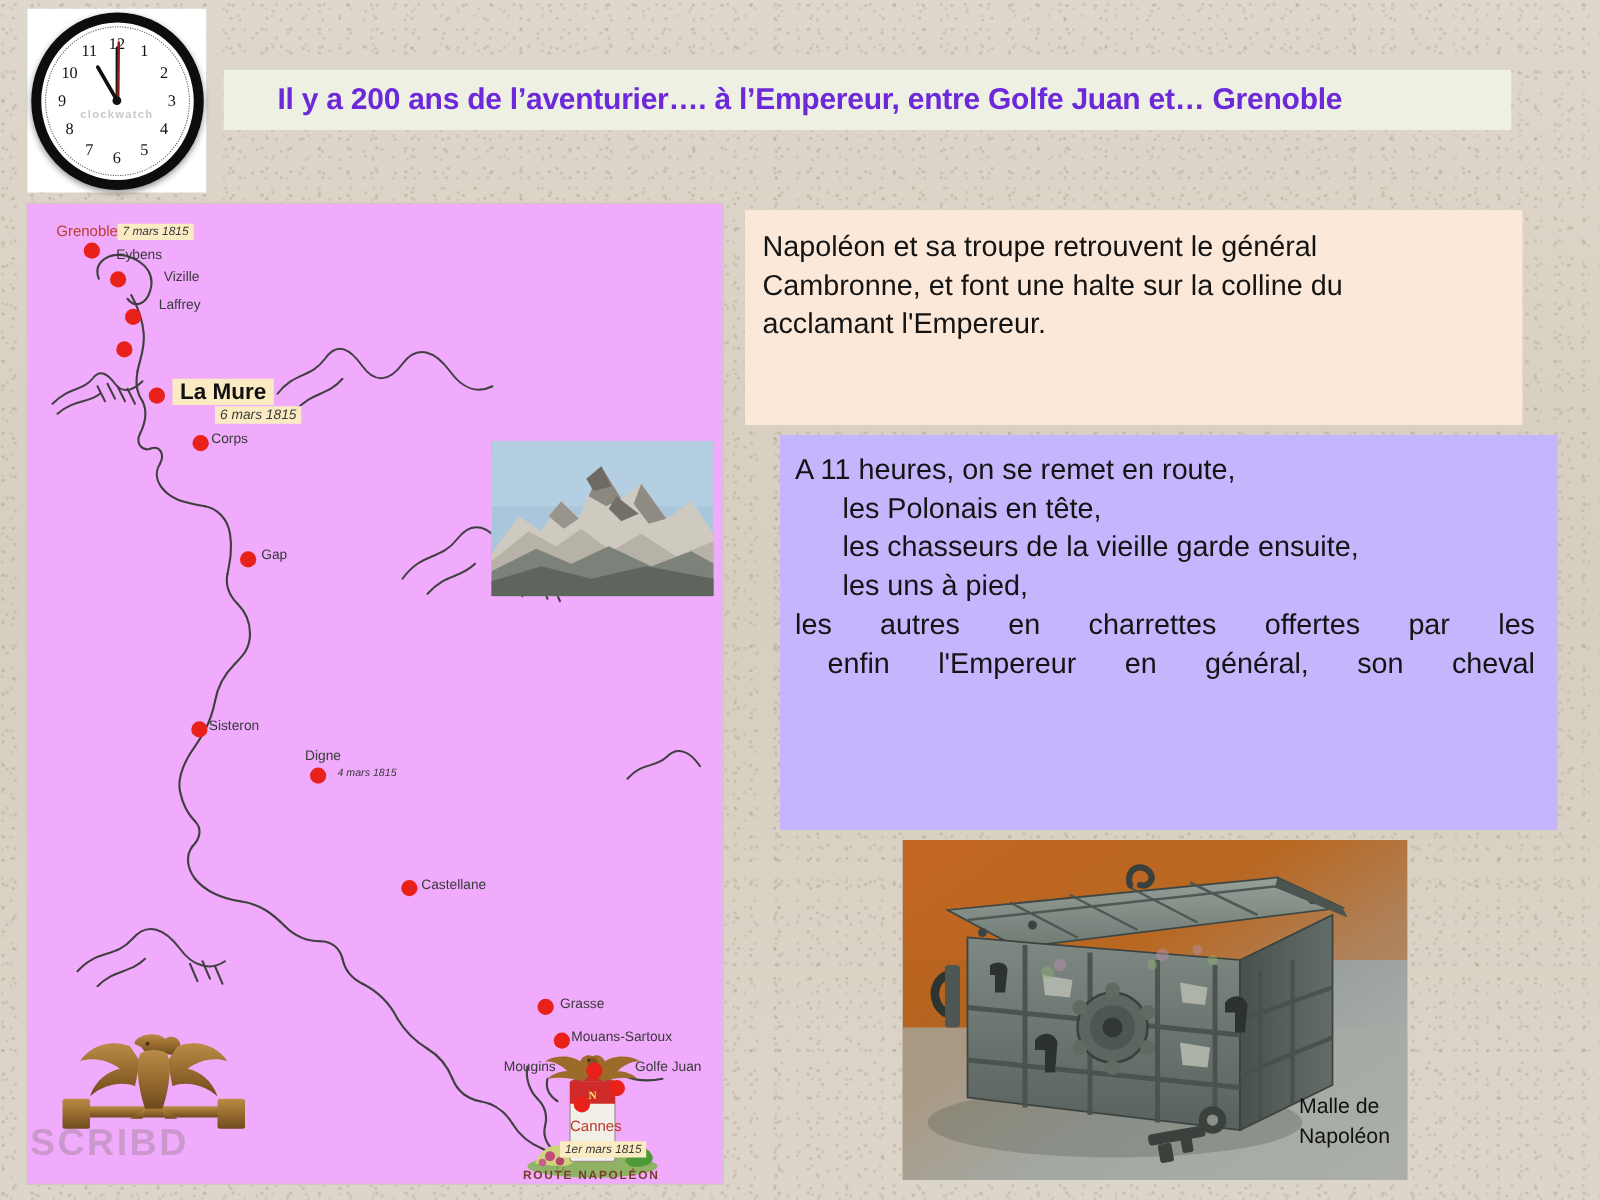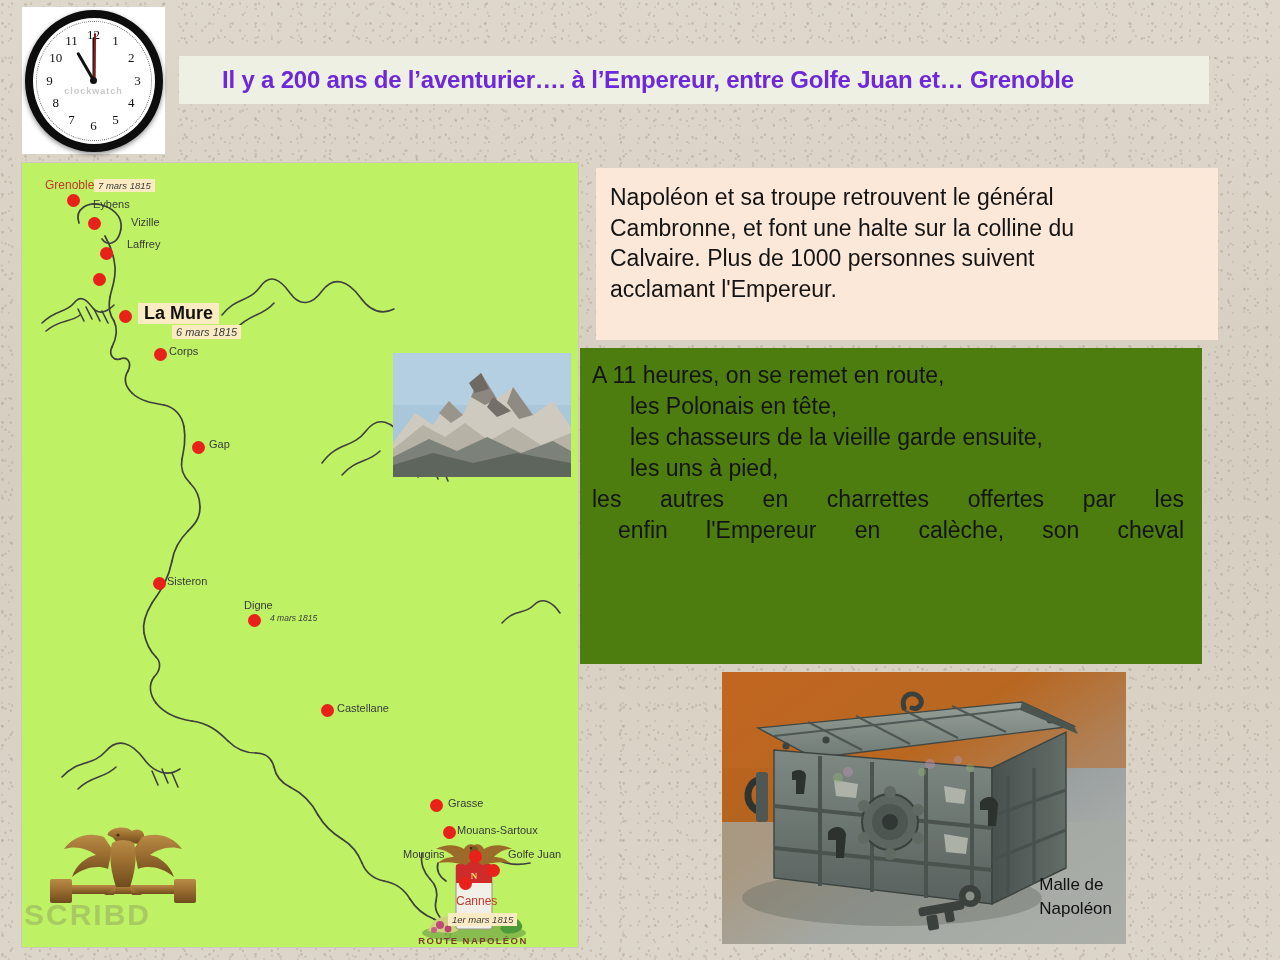--- a/index.html
+++ b/index.html
@@ -42,21 +42,21 @@
   #clock-brand{position:absolute;left:50%;top:58%;transform:translate(-50%,-50%);
     font-size:9px;letter-spacing:1px;color:#c9c9c9;font-weight:bold;}
 
   
   #title-band{position:absolute;left:179px;top:56px;width:1030px;height:48px;
     background:#edf0e2;display:flex;align-items:center;}
   #title-text{font-size:24px;font-weight:bold;color:#6d28d9;padding-left:43px;white-space:nowrap;
     letter-spacing:-.2px;}
 
   
-  #map-panel{position:absolute;left:22px;top:163px;width:556px;height:784px;background:#bef264;
+  #map-panel{position:absolute;left:22px;top:163px;width:556px;height:784px;background:#f0abfc;
     box-shadow:0 0 0 1px #cfc8bb;overflow:hidden;}
   #map-svg{position:absolute;left:0;top:0;}
   .mlabel{position:absolute;font-size:11px;color:#3a3a3a;white-space:nowrap;}
   .mlabel.red{color:#c0392b;}
   .mdate{position:absolute;font-size:9.5px;font-style:italic;font-weight:normal;color:#3a3a3a;
     background:#faebc3;padding:1px 4px;white-space:nowrap;}
   .mdate.small{font-size:8.5px;}
   .mdot{position:absolute;width:13px;height:13px;border-radius:50%;background:#e8211a;}
   #label-lamure{position:absolute;font-size:18px;font-weight:bold;color:#111;
     background:#faebc3;padding:0 6px;white-space:nowrap;}
@@ -74,21 +74,21 @@
   #route-marker-label{position:absolute;left:381px;top:772px;width:140px;text-align:center;
     font-size:9.5px;font-weight:bold;letter-spacing:1.4px;color:#7a3b2e;
     font-family:"Liberation Sans",sans-serif;}
   #watermark{position:absolute;left:24px;top:898px;width:300px;font-family:"Liberation Sans",sans-serif;
     font-size:30px;font-weight:bold;letter-spacing:2px;color:rgba(120,110,96,.30);
     white-space:nowrap;pointer-events:none;}
 
   
   #box-peach{position:absolute;left:596px;top:168px;width:622px;height:172px;background:#fbe8d8;}
   #box-peach .inner{padding:14px 20px 0 14px;font-size:23px;line-height:1.33;color:#141414;}
-  #box-cream{position:absolute;left:580px;top:348px;width:622px;height:316px;background:#4d7c0f;}
+  #box-cream{position:absolute;left:624px;top:348px;width:622px;height:316px;background:#c4b5fd;}
   #box-cream .inner{padding:12px 18px 0 12px;font-size:23px;line-height:1.35;color:#141414;}
   .jline{text-align:justify;text-align-last:justify;}
   .ind1{padding-left:38px;}
   .ind2{padding-left:26px;}
 
   
   #trunk-photo{position:absolute;left:722px;top:672px;width:404px;height:272px;overflow:hidden;
     background:#b9b4ac;}
   #trunk-caption{position:absolute;right:14px;bottom:22px;font-size:17px;color:#111;
     line-height:1.45;text-align:left;}
@@ -293,33 +293,32 @@
   </div>
 
 </div>
 
 <div id="watermark">SCRIBD</div>
 
 <div id="box-peach">
   <div class="inner">
     <div>Napoléon et sa troupe retrouvent le général</div>
     <div>Cambronne, et font une halte sur la colline du</div>
-    <div>Calvaire. Plus de 1000 personnes suivent</div>
     <div>acclamant l'Empereur.</div>
   </div>
 </div>
 
 <div id="box-cream">
   <div class="inner">
     <div>A 11 heures, on se remet en route,</div>
     <div class="ind1">les Polonais en tête,</div>
     <div class="ind1">les chasseurs de la vieille garde ensuite,</div>
     <div class="ind1">les uns à pied,</div>
     <div class="jline">les autres en charrettes offertes par les</div>
-    <div class="jline ind2">enfin l'Empereur en calèche, son cheval</div>
+    <div class="jline ind2">enfin l'Empereur en général, son cheval</div>
   </div>
 </div>
 
 <div id="trunk-photo">
   <svg width="404" height="272" viewBox="0 0 404 272">
     <defs>
       <linearGradient id="floor" x1="0" y1="0" x2="1" y2="1">
         <stop offset="0%" stop-color="#c4621f"></stop>
           <stop offset="38%" stop-color="#b0651f"></stop>
         <stop offset="62%" stop-color="#9aa0a0"></stop>

